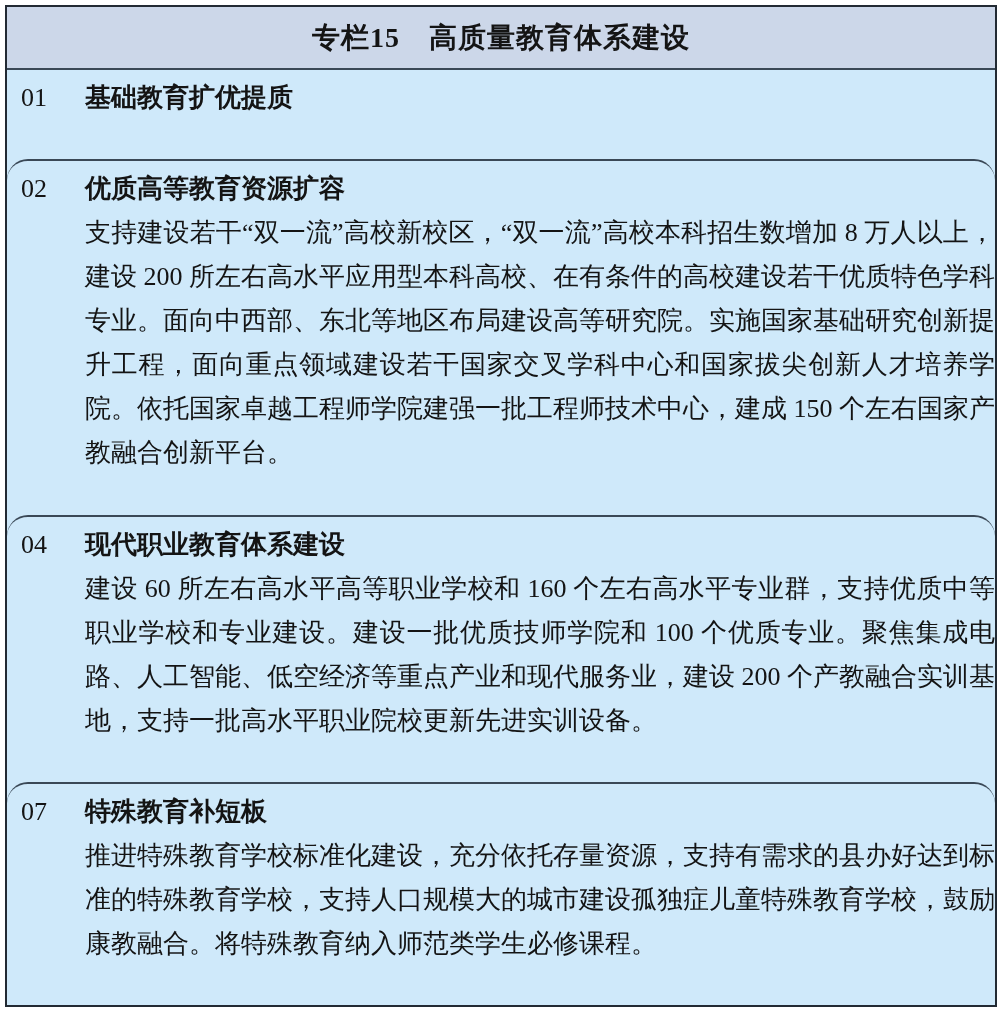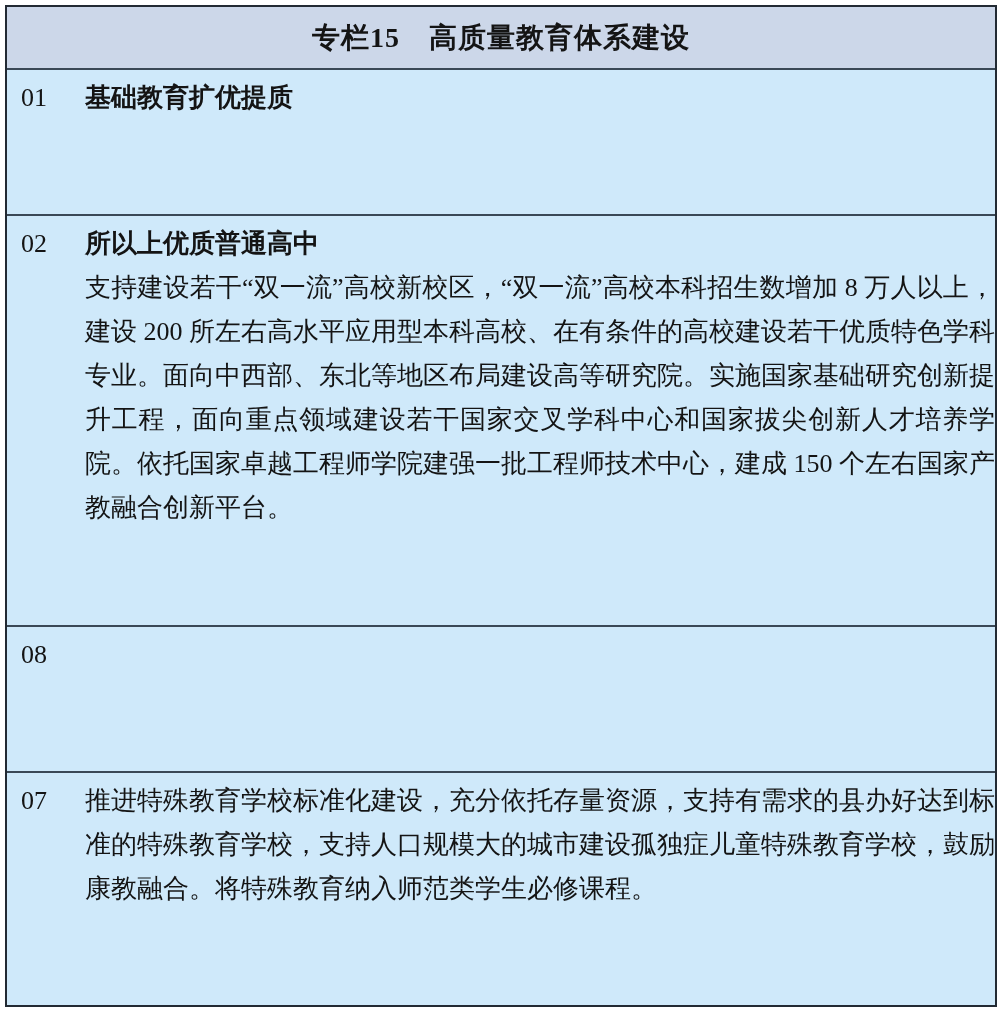--- a/index.html
+++ b/index.html
@@ -51,20 +51,21 @@
   }
   .section {
     display: flex;
     flex-direction: row;
     align-items: flex-start;
     padding: 6px 0 8px 0;
     flex: 1 0 auto;
   }
   .section + .section {
     border-top: 2px solid var(--divider);
+    border-radius: 21px;
   }
   .section-number {
     flex: 0 0 78px;
     padding-left: 14px;
     font-size: 26px;
     line-height: 44px;
     font-weight: normal;
   }
   .section-content {
     flex: 1 1 auto;
@@ -96,31 +97,36 @@
       <div class="section">
         <div class="section-number">01</div>
         <div class="section-content">
           <div class="section-heading">基础教育扩优提质</div>
         </div>
       </div>
 
       <div class="section">
         <div class="section-number">02</div>
         <div class="section-content">
-          <div class="section-heading">所以上优质普通高中</div>
+          <div class="section-heading">优质高等教育资源扩容</div>
           <div class="section-text">支持建设若干“双一流”高校新校区，“双一流”高校本科招生数增加 8 万人以上，建设 200 所左右高水平应用型本科高校、在有条件的高校建设若干优质特色学科专业。面向中西部、东北等地区布局建设高等研究院。实施国家基础研究创新提升工程，面向重点领域建设若干国家交叉学科中心和国家拔尖创新人才培养学院。依托国家卓越工程师学院建强一批工程师技术中心，建成 150 个左右国家产教融合创新平台。</div>
         </div>
       </div>
 
       <div class="section">
-        <div class="section-number">08</div>
+        <div class="section-number">04</div>
+        <div class="section-content">
+          <div class="section-heading">现代职业教育体系建设</div>
+          <div class="section-text">建设 60 所左右高水平高等职业学校和 160 个左右高水平专业群，支持优质中等职业学校和专业建设。建设一批优质技师学院和 100 个优质专业。聚焦集成电路、人工智能、低空经济等重点产业和现代服务业，建设 200 个产教融合实训基地，支持一批高水平职业院校更新先进实训设备。</div>
+        </div>
       </div>
 
       <div class="section">
         <div class="section-number">07</div>
         <div class="section-content">
+          <div class="section-heading">特殊教育补短板</div>
           <div class="section-text">推进特殊教育学校标准化建设，充分依托存量资源，支持有需求的县办好达到标准的特殊教育学校，支持人口规模大的城市建设孤独症儿童特殊教育学校，鼓励康教融合。将特殊教育纳入师范类学生必修课程。</div>
         </div>
       </div>
 
     </div>
   </div>
 </div>
 
 </body></html>

